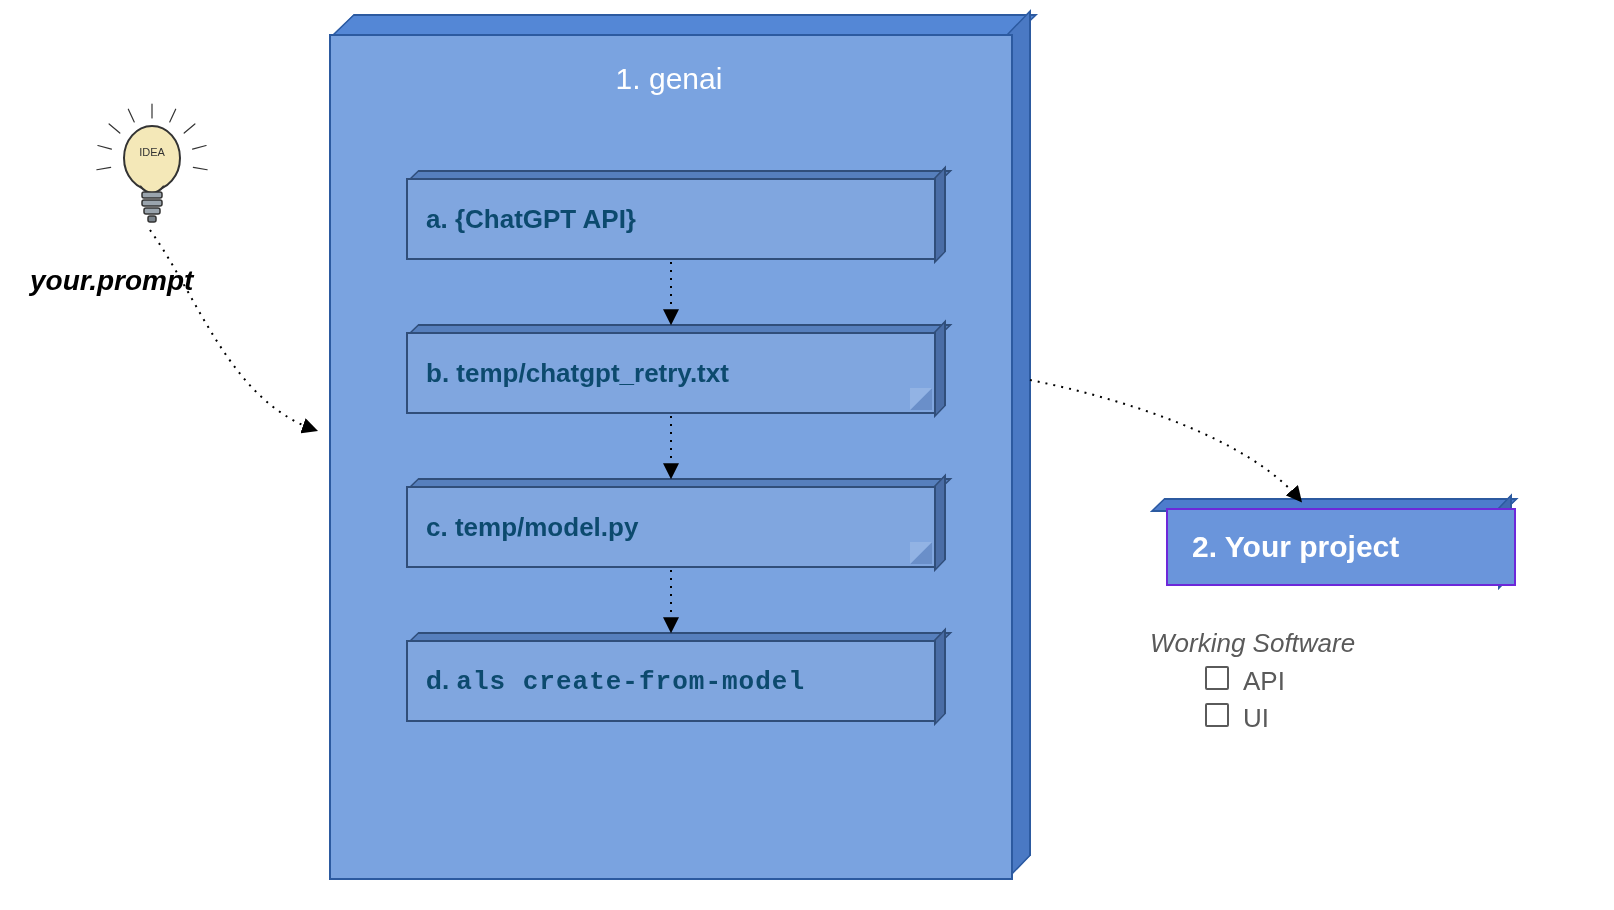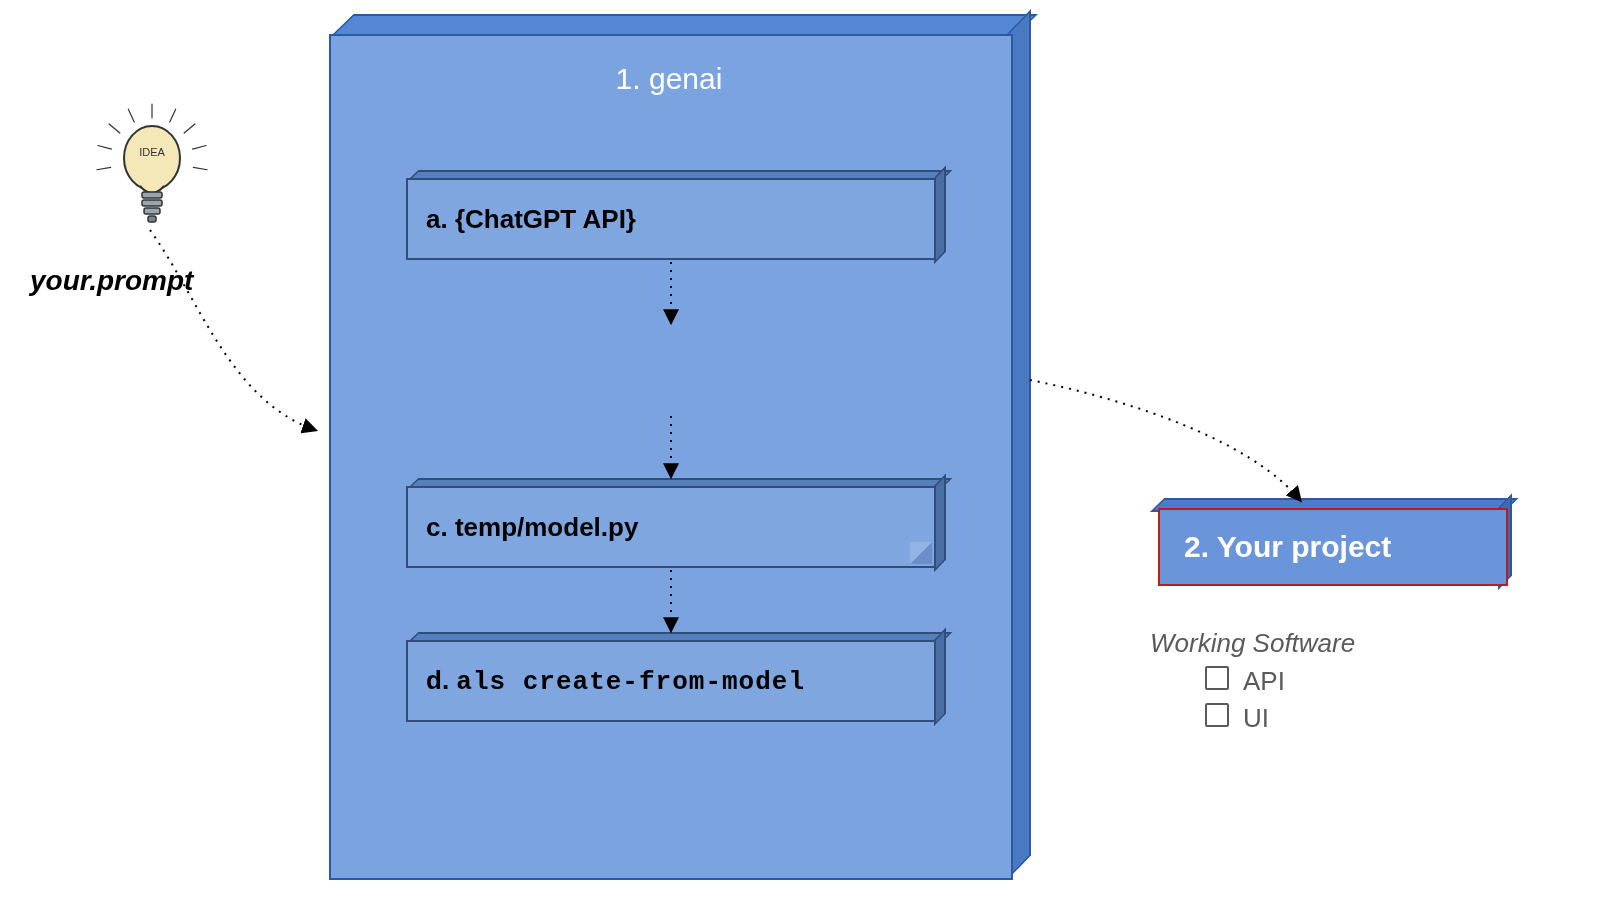--- a/index.html
+++ b/index.html
@@ -8,42 +8,42 @@
 .main3d-side{position:absolute;left:1007px;top:34px;width:20px;height:842px;background:#4a79c4;border:2px solid #2c5aa0;transform:skewY(-46deg);transform-origin:top left}
 .main3d-front{position:absolute;left:329px;top:34px;width:680px;height:842px;background:#7aa3e0;border:2px solid #2c5aa0}
 
 .main-title{position:absolute;left:329px;top:62px;width:680px;text-align:center;color:#fff;font-size:30px;font-weight:400}
 
 
 .step{position:absolute;left:406px;width:530px;height:82px}
 .step .top{position:absolute;left:0;top:-8px;width:530px;height:8px;background:#567fbd;border:2px solid #304e7a;transform:skewX(-46deg);transform-origin:bottom left}
 .step .side{position:absolute;right:-10px;top:0;width:8px;height:82px;background:#4a6da6;border:2px solid #304e7a;transform:skewY(-46deg);transform-origin:top left}
 .step .front{position:absolute;left:0;top:0;width:530px;height:82px;background:#80a6df;border:2px solid #304e7a;display:flex;align-items:center;padding-left:18px;box-sizing:border-box}
-.step .front .label{color:#000000;font-size:26px;font-weight:700}
+.step .front .label{color:#0c4a6e;font-size:26px;font-weight:700}
 .step.mixed .front .label .cmd{font-family:"Courier New",monospace;letter-spacing:1px}
 
 
 .fold{position:absolute;right:2px;bottom:2px;width:22px;height:22px}
 .fold::before{content:"";position:absolute;right:0;bottom:0;border-style:solid;border-width:0 0 22px 22px;border-color:transparent transparent #6a8fc9 transparent}
 .fold::after{content:"";position:absolute;right:0;bottom:0;border-style:solid;border-width:22px 22px 0 0;border-color:#92b3e4 transparent transparent transparent}
 
 
 svg.overlay{position:absolute;left:0;top:0;width:1614px;height:910px;pointer-events:none}
 
 
 .bulb{position:absolute;left:92px;top:100px;width:120px;height:130px}
 
 
 .prompt-label{position:absolute;left:30px;top:265px;font-size:28px;font-weight:700;font-style:italic;color:#000}
 
 
 .proj{position:absolute;left:1150px;top:508px;width:350px;height:78px}
 .proj .top{position:absolute;left:0;top:-10px;width:350px;height:10px;background:#4d7ccd;border:2px solid #2c5aa0;transform:skewX(-46deg);transform-origin:bottom left}
 .proj .side{position:absolute;right:-12px;top:0;width:10px;height:78px;background:#3f6ab2;border:2px solid #2c5aa0;transform:skewY(-46deg);transform-origin:top left}
-.proj .front{position:absolute;left:8px;top:0;width:350px;height:78px;background:#6a95db;border:2px solid #b91c1c;display:flex;align-items:center;padding-left:24px;box-sizing:border-box;color:#fff;font-size:30px;font-weight:700}
+.proj .front{position:absolute;left:16px;top:0;width:350px;height:78px;background:#6a95db;border:2px solid #6d28d9;display:flex;align-items:center;padding-left:24px;box-sizing:border-box;color:#fff;font-size:30px;font-weight:700}
 
 .subtitle{position:absolute;left:1150px;top:628px;color:#5a5a5a;font-size:26px;font-style:italic}
 .checklist{position:absolute;left:1205px;top:666px;color:#5a5a5a;font-size:26px;font-style:normal}
 .checklist .row{display:flex;gap:14px;margin-bottom:6px}
 .checklist .box{width:20px;height:20px;border:2px solid #5a5a5a;display:inline-block;border-radius:2px}
 </style>
 </head>
 <body>
 
 <div class="stage">
@@ -54,20 +54,28 @@
   <div class="main-title">1. genai</div>
 
   <div class="step" style="top:178px">
     <div class="top"></div>
     <div class="side"></div>
     <div class="front">
       <span class="label">a. {ChatGPT API}</span>
     </div>
   </div>
 
+  <div class="step" style="top:332px">
+    <div class="top"></div>
+    <div class="side"></div>
+    <div class="front">
+      <span class="label">b. temp/chatgpt_retry.txt</span>
+      <div class="fold"></div>
+    </div>
+  </div>
 
   <div class="step" style="top:486px">
     <div class="top"></div>
     <div class="side"></div>
     <div class="front">
       <span class="label">c. temp/model.py</span>
       <div class="fold"></div>
     </div>
   </div>
 

